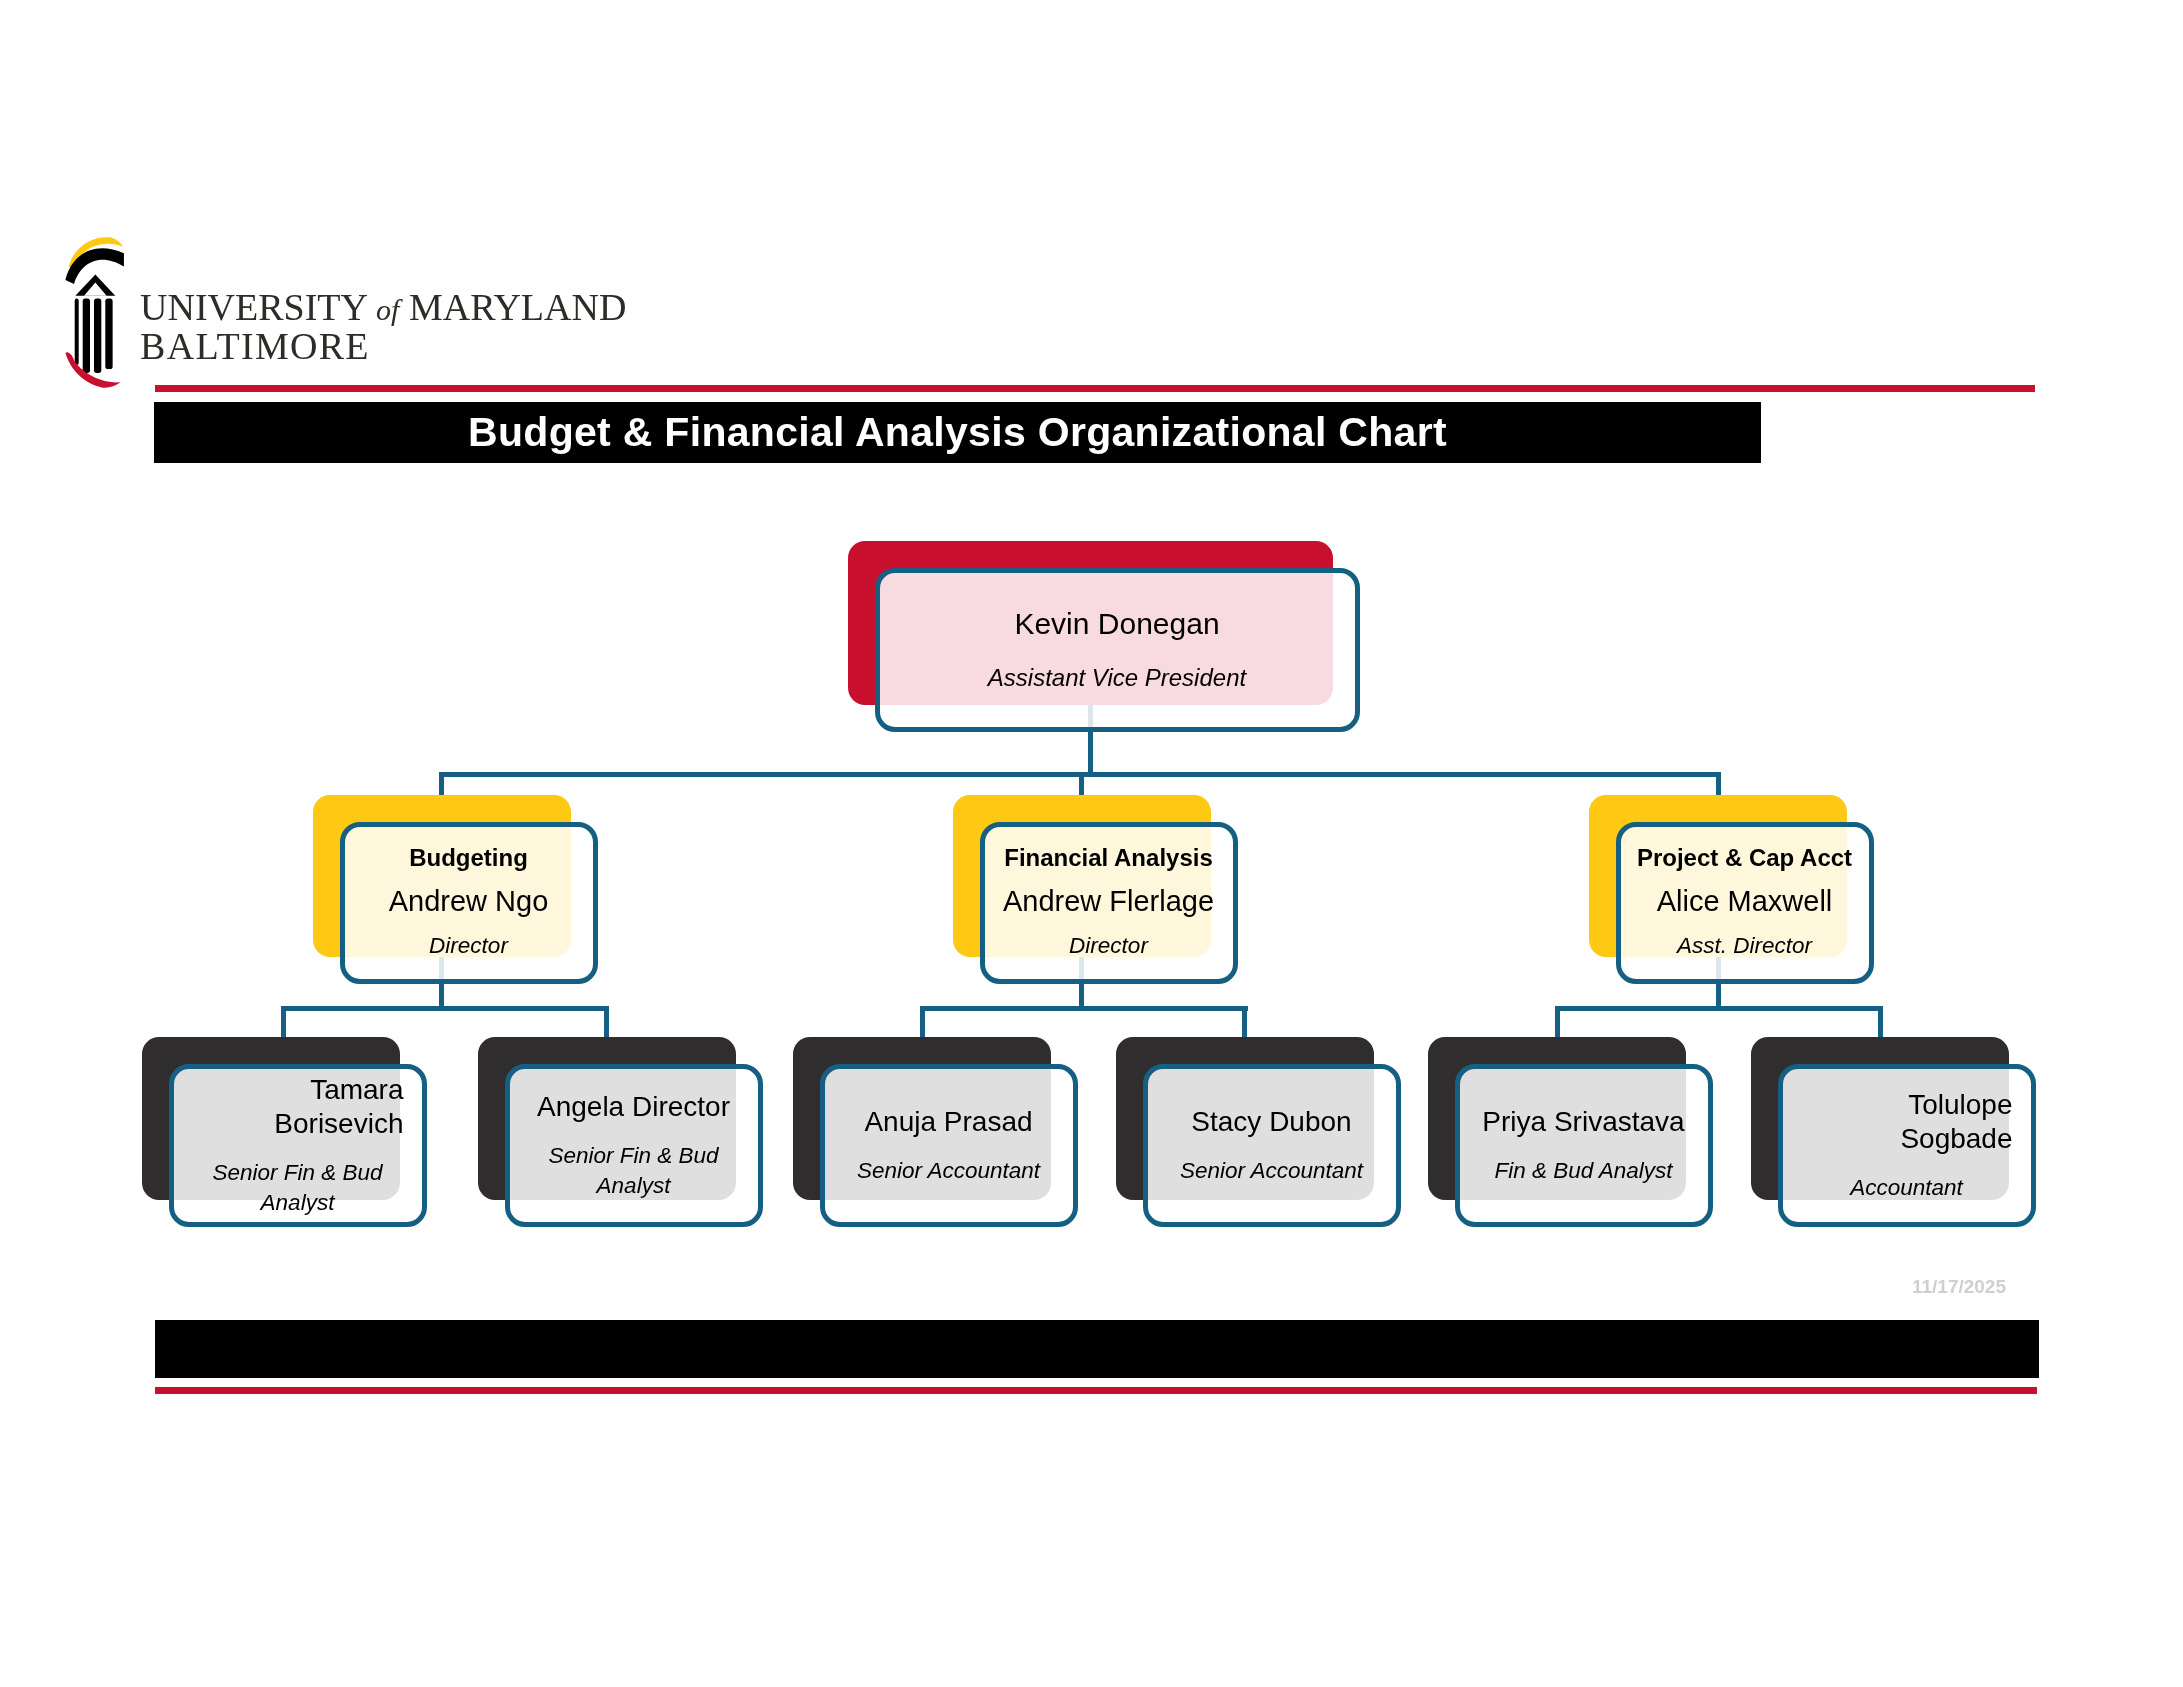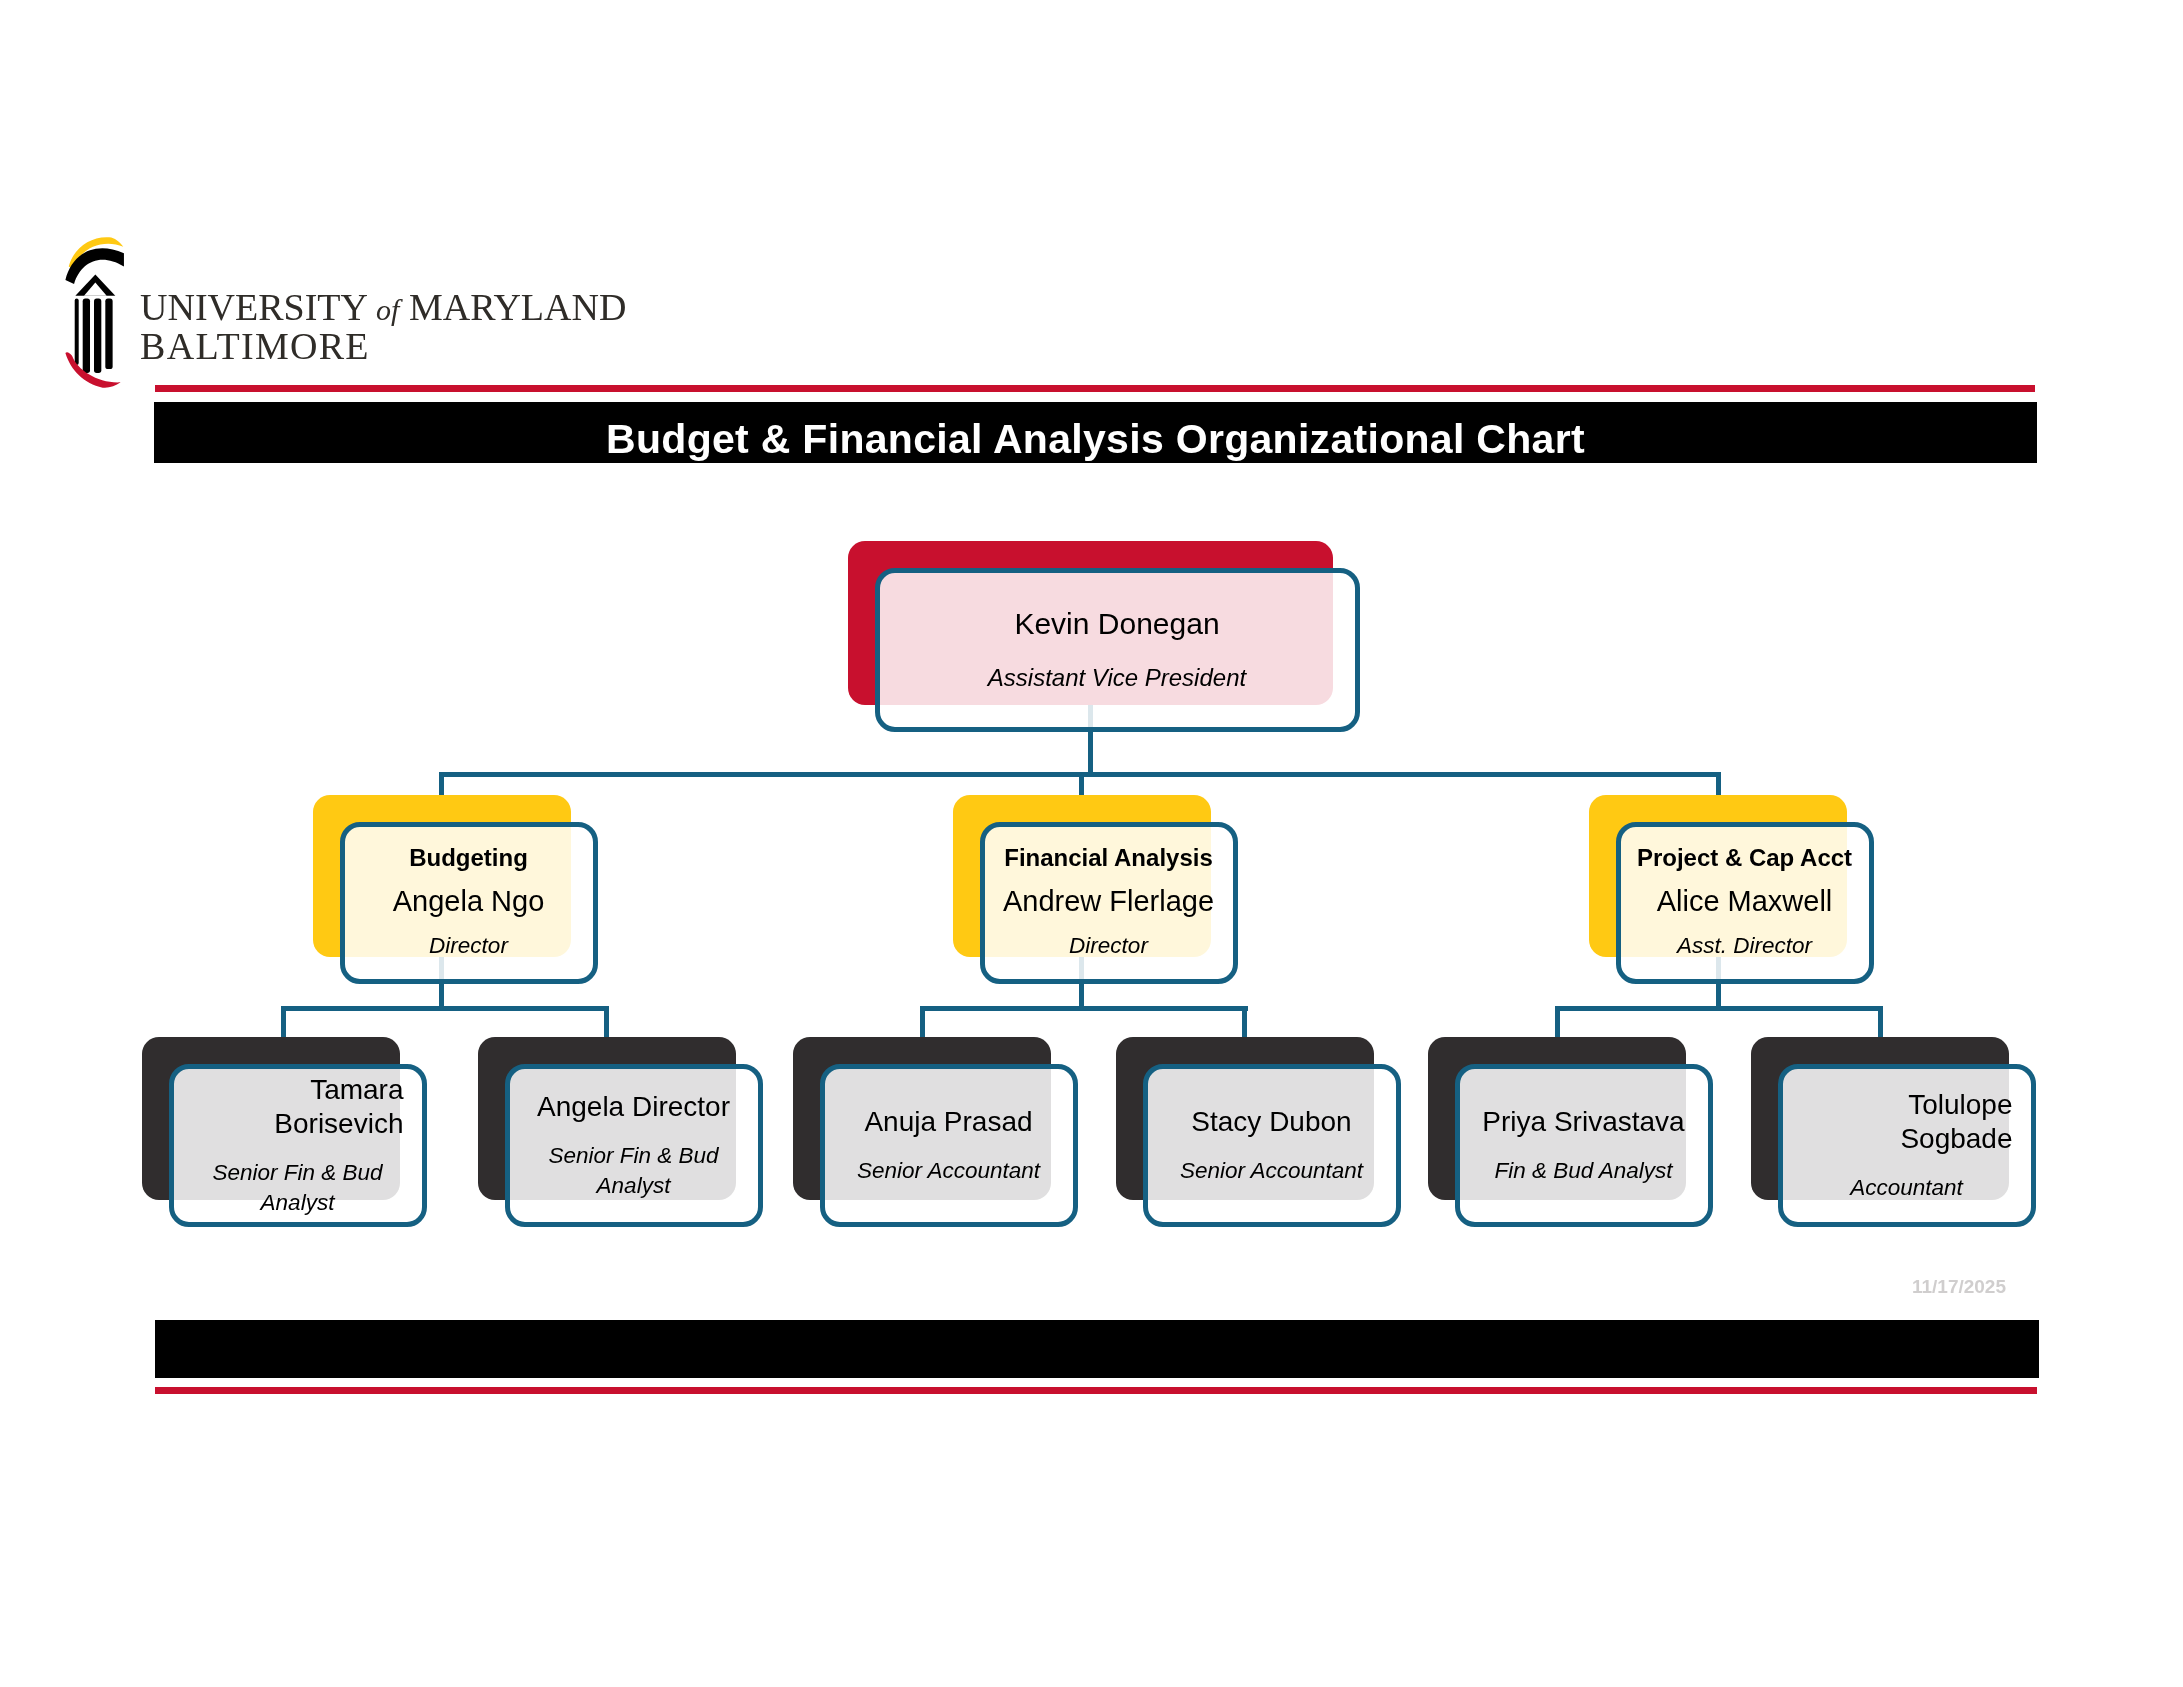--- a/index.html
+++ b/index.html
@@ -12,22 +12,22 @@
   .logo-text{
     position:absolute;left:140px;top:289px;color:#2f2c28;
     font-family:"Liberation Serif","DejaVu Serif",serif;line-height:37px;white-space:nowrap;
   }
   .logo-line1{font-size:38px;letter-spacing:0px;font-family:Liberation Serif, serif;}
   .logo-line2{font-size:38px;letter-spacing:1.3px;}
   .logo-of{font-style:italic;font-size:30px;}
   .redline{position:absolute;background:#C8102E;}
   .bar{position:absolute;background:#000000;}
   .title-bar{
-    left:154px;top:402px;width:1883px;height:61px;
-    display:flex;align-items:flex-end;justify-content:center;
+    left:154px;top:402px;width:1607px;height:61px;
+    display:flex;align-items:center;justify-content:center;
   }
   .title-text{color:#ffffff;font-size:41px;font-weight:700;letter-spacing:0.3px;}
   
   .line{position:absolute;background:#156082;z-index:1;}
   
   .node{position:absolute;z-index:2;}
   .shadow{position:absolute;left:0;top:0;width:100%;height:100%;border-radius:17px;}
   .shadow.red{background:#C8102E;}
   .shadow.gold{background:#FFC913;}
   .shadow.dark{background:#302D2E;}
@@ -109,21 +109,21 @@
     <div class="card">
       <div class="pname">Kevin Donegan</div>
       <div class="role">Assistant Vice President</div>
     </div>
   </div>
 
   <div class="node dir-node" style="left:313px;">
     <div class="shadow gold"></div>
     <div class="card">
       <div class="dept">Budgeting</div>
-      <div class="pname">Angela Ngo</div>
+      <div class="pname">Andrew Ngo</div>
       <div class="role">Director</div>
     </div>
   </div>
 
   <div class="node dir-node" style="left:953px;">
     <div class="shadow gold"></div>
     <div class="card">
       <div class="dept">Financial Analysis</div>
       <div class="pname">Andrew Flerlage</div>
       <div class="role">Director</div>

